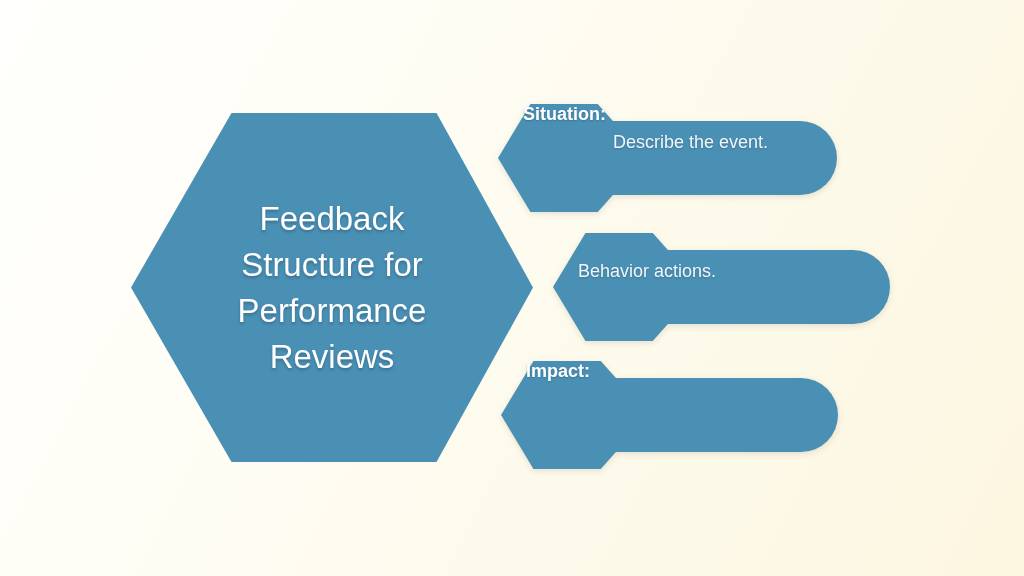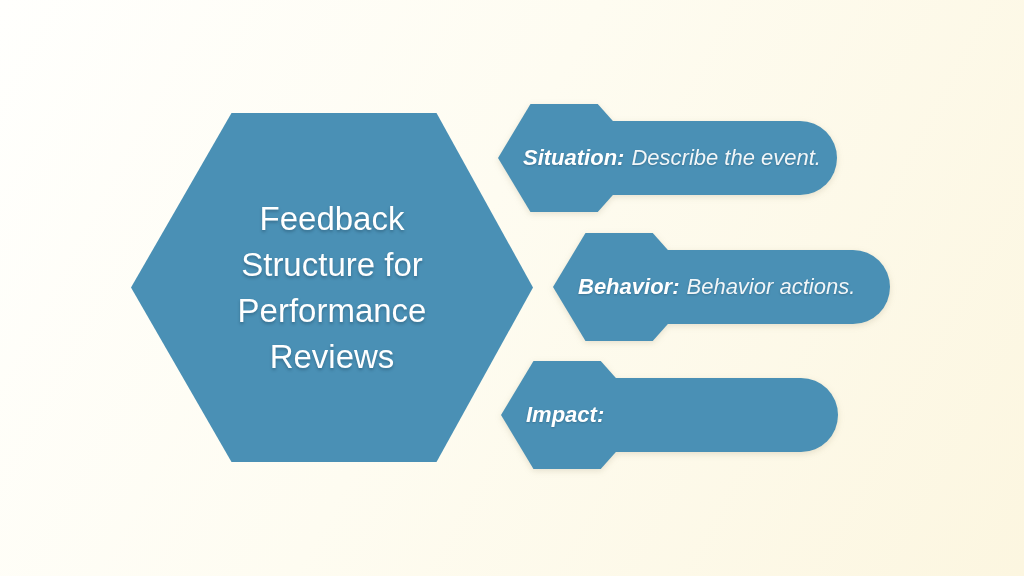--- a/index.html
+++ b/index.html
@@ -56,35 +56,34 @@
     right: 0;
     top: 17px;
     bottom: 17px;
     background: var(--accent);
     border-radius: 0 37px 37px 0;
   }
   .item .label {
     position: absolute;
     inset: 0;
     display: flex;
-    align-items: center;
     padding-left: 25px;
     color: var(--text);
-    font-size: 22px;
+    font-size: 18px;
     white-space: nowrap;
     text-shadow: 0 1px 2px rgba(20, 50, 70, 0.3);
-    font-style: italic;
   }
   .item .label .kw {
     font-weight: 700;
     margin-right: 7px;
   }
   .item .label .desc {
     font-weight: 400;
     color: rgba(255, 255, 255, 0.93);
+    margin-top: 28px;
   }
 
   .item1 { left: 498px; top: 104px; width: 339px; }
   .item2 { left: 553px; top: 233px; width: 337px; }
   .item3 { left: 501px; top: 361px; width: 337px; }
 </style>
 </head>
 <body>
 
 <div class="canvas">
@@ -102,21 +101,20 @@
     <div class="label">
       <span class="kw">Situation:</span>
       <span class="desc">Describe the event.</span>
     </div>
   </div>
 
   <div class="item item2">
     <div class="head"></div>
     <div class="pill"></div>
     <div class="label">
-      <span class="kw">Behavior:</span>
       <span class="desc">Behavior actions.</span>
     </div>
   </div>
 
   <div class="item item3">
     <div class="head"></div>
     <div class="pill"></div>
     <div class="label">
       <span class="kw">Impact:</span>
     </div>

